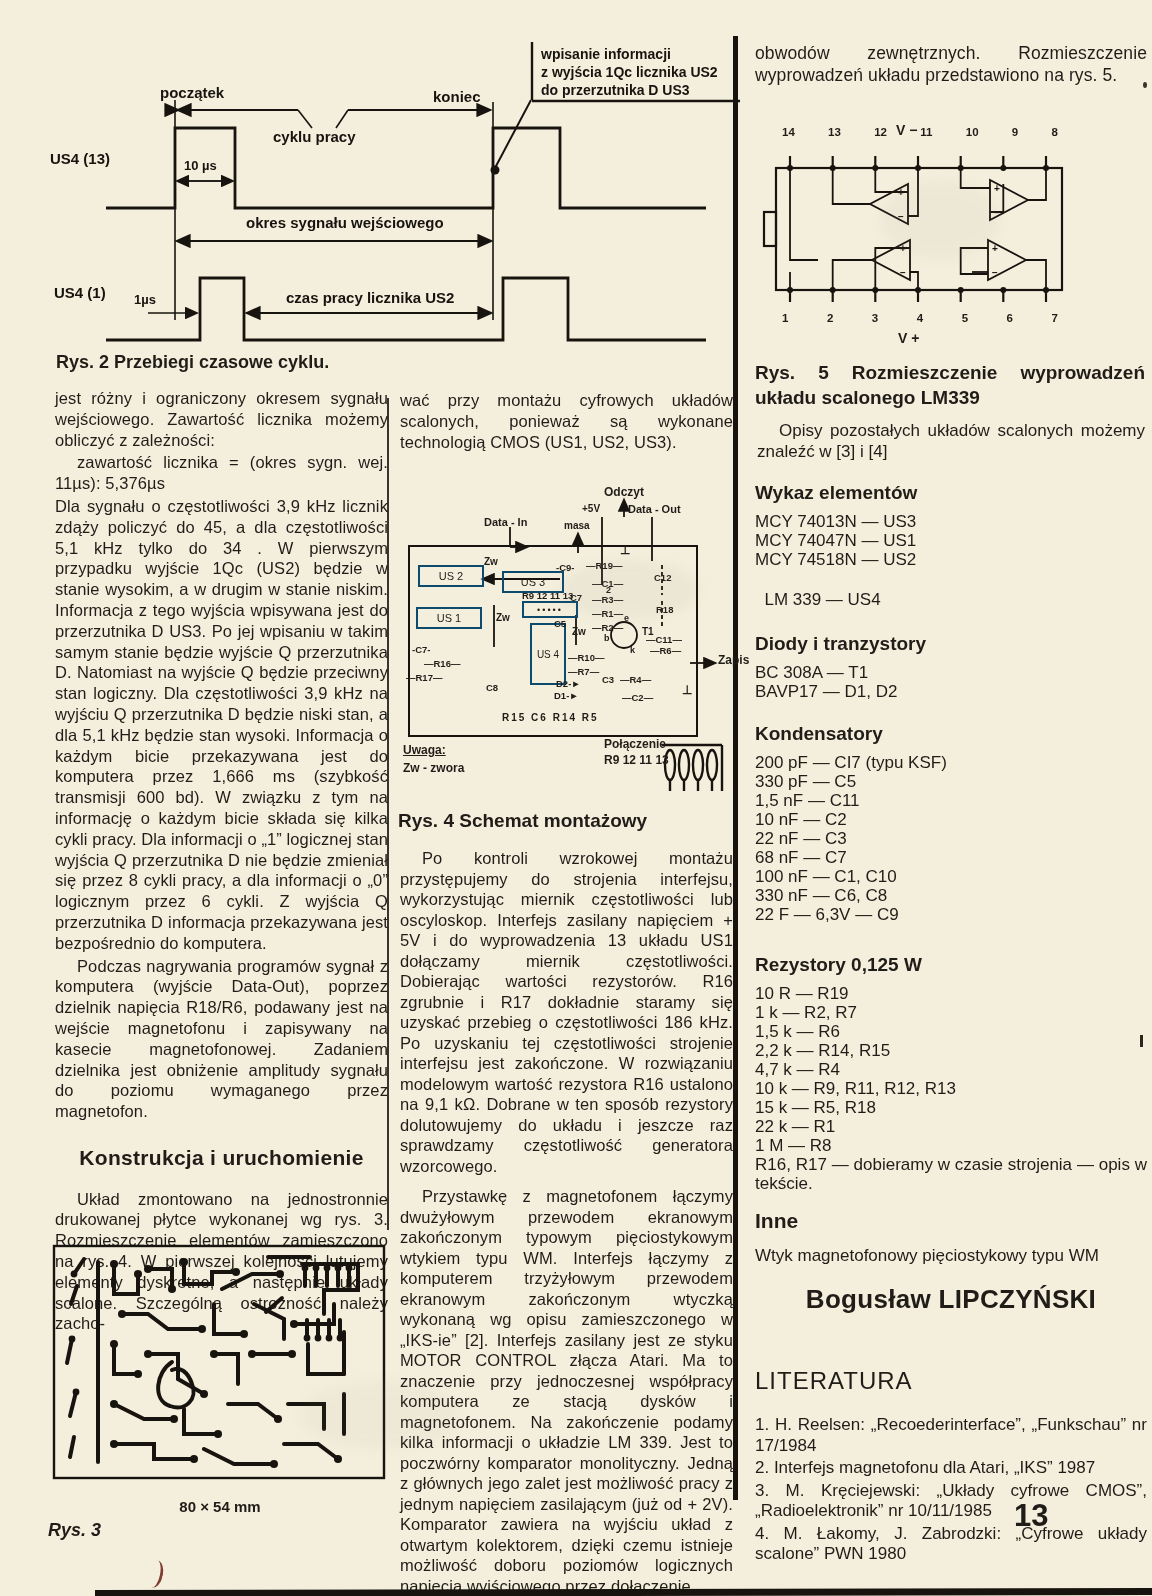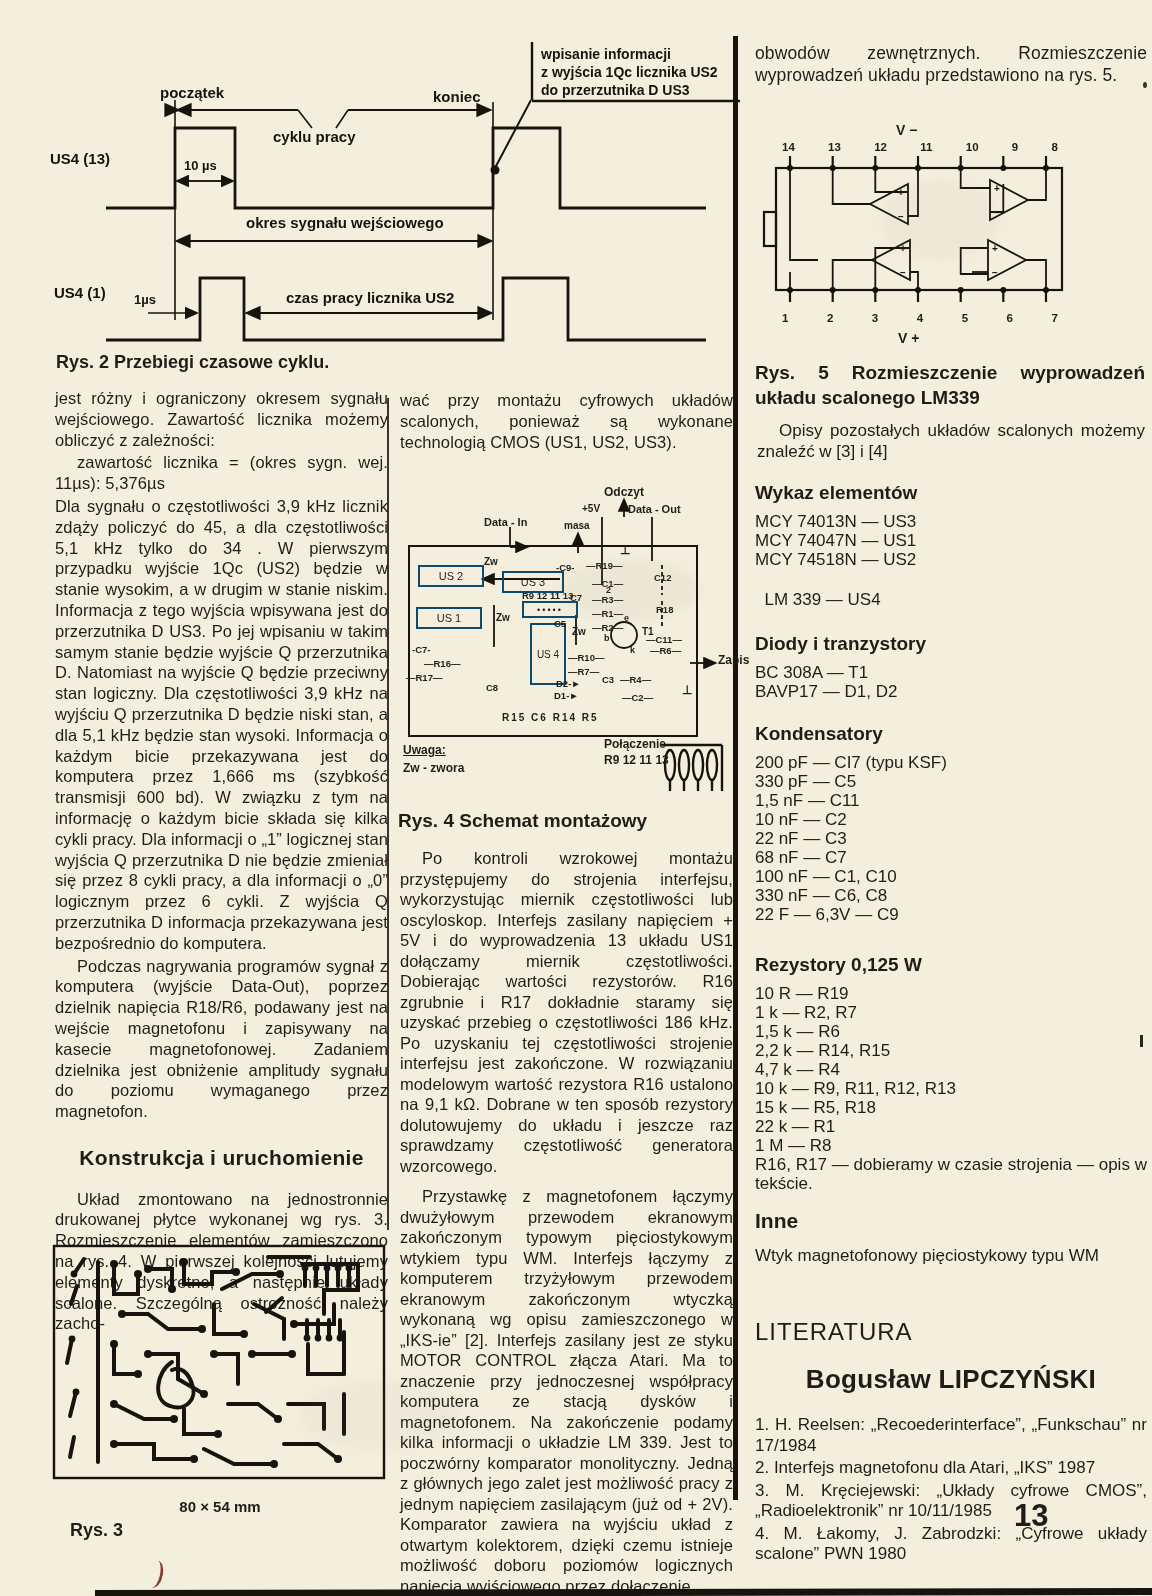--- a/index.html
+++ b/index.html
@@ -173,21 +173,21 @@
       <circle cx="62" cy="202" r="4"></circle>
         <circle cx="142" cy="217" r="4"></circle>
         <circle cx="222" cy="222" r="4"></circle>
         <circle cx="286" cy="217" r="4"></circle>
       <circle cx="20" cy="97" r="3.4"></circle>
         <circle cx="24" cy="150" r="3.4"></circle>
         <circle cx="22" cy="32" r="3.4"></circle>
     </g>
   </svg>
   <div class="abs" style="left:130px;top:1498px;width:180px;text-align:center;font-weight:700;font-size:15px;">80 × 54 mm</div>
-  <div class="abs cap" style="left:70px;top:1520px;">Rys. 3</div>
+  <div class="abs cap" style="left:48px;top:1520px;font-style:italic;">Rys. 3</div>
 
   <div class="col body-txt" style="left:400px;top:390px;width:333px;">
     <p>wać przy montażu cyfrowych układów scalonych, ponieważ są wykonane technologią CMOS (US1, US2, US3).</p>
   </div>
 
   <div class="abs" style="left:398px;top:487px;width:356px;height:312px;">
     <svg class="abs" style="left:0;top:0" width="356" height="312" viewBox="0 0 356 312">
       <defs>
         <marker id="ah2" markerWidth="8" markerHeight="7" refX="6" refY="3.5" orient="auto">
           <polygon points="0,0 8,3.5 0,7" fill="#17140f"></polygon>
@@ -287,21 +287,21 @@
     <p class="ind" style="margin-bottom:10px;">Po kontroli wzrokowej montażu przystępujemy do strojenia interfejsu, wykorzystując miernik częstotliwości lub oscyloskop. Interfejs zasilany napięciem + 5V i do wyprowadzenia 13 układu US1 dołączamy miernik częstotliwości. Dobierając wartości rezystorów. R16 zgrubnie i R17 dokładnie staramy się uzyskać przebieg o częstotliwości 186 kHz. Po uzyskaniu tej częstotliwości strojenie interfejsu jest zakończone. W rozwiązaniu modelowym wartość rezystora R16 ustalono na 9,1 kΩ. Dobrane w ten sposób rezystory dolutowujemy do układu i jeszcze raz sprawdzamy częstotliwość generatora wzorcowego.</p>
     <p class="ind">Przystawkę z magnetofonem łączymy dwużyłowym przewodem ekranowym zakończonym typowym pięciostykowym wtykiem typu WM. Interfejs łączymy z komputerem trzyżyłowym przewodem ekranowym zakończonym wtyczką wykonaną wg opisu zamieszczonego w „IKS-ie” [2]. Interfejs zasilany jest ze styku MOTOR CONTROL złącza Atari. Ma to znaczenie przy jednoczesnej współpracy komputera ze stacją dysków i magnetofonem. Na zakończenie podamy kilka informacji o układzie LM 339. Jest to poczwórny komparator monolityczny. Jedną z głównych jego zalet jest możliwość pracy z jednym napięciem zasilającym (już od + 2V). Komparator zawiera na wyjściu układ z otwartym kolektorem, dzięki czemu istnieje możliwość doboru poziomów logicznych napięcia wyjściowego przez dołączenie</p>
   </div>
 
   <div class="col body-txt" style="left:755px;top:42px;width:392px;font-size:17.5px;line-height:22px;">
     <p>obwodów zewnętrznych. Rozmieszczenie wyprowadzeń układu przedstawiono na rys. 5.</p>
   </div>
 
   <div class="abs" style="left:758px;top:122px;width:322px;height:226px;">
     <div class="abs" style="left:138px;top:0;font-weight:700;font-size:14px;">V −</div>
-    <div class="pinrow" style="left:24px;top:19px;width:276px;gap:22px;">
+    <div class="pinrow" style="left:24px;top:4px;width:276px;gap:22px;">
         <span>14</span>
         <span>13</span>
         <span>12</span>
         <span>11</span>
         <span>10</span>
         <span>9</span>
         <span>8</span>
       </div>
     <svg class="abs" style="left:0;top:32px;" width="322" height="152" viewBox="0 0 322 152">
       <g stroke="#17140f" stroke-width="2.2" fill="none">
@@ -431,23 +431,23 @@
           <div class="li">15 k — R5, R18</div>
           <div class="li">22 k — R1</div>
           <div class="li">1 M — R8</div>
           <div class="li">R16, R17 — dobieramy w czasie strojenia — opis w tekście.</div>
         </div>
     </div>
 
     <div class="sec-h" style="margin-top:16px;font-size:21px;">Inne</div>
     <p style="font-size:17px;line-height:21px;margin:12px 0 0 0;">Wtyk magnetofonowy pięciostykowy typu WM</p>
 
+    <div style="margin-top:18px;font-weight:700;font-size:26px;text-align:center;letter-spacing:.3px;">Bogusław LIPCZYŃSKI</div>
+
     <div style="margin-top:52px;font-size:24px;letter-spacing:1px;">LITERATURA</div>
-
-    <div style="margin-top:18px;font-weight:700;font-size:26px;text-align:center;letter-spacing:.3px;">Bogusław LIPCZYŃSKI</div>
     <div class="refs" style="margin-top:20px;">
         <div>1.  H. Reelsen: „Recoederinterface”, „Funkschau” nr 17/1984</div>
         <div>2.  Interfejs magnetofonu dla Atari, „IKS” 1987</div>
         <div>3.  M.  Kręciejewski:  „Układy  cyfrowe CMOS”, „Radioelektronik” nr 10/11/1985</div>
         <div>4.  M. Łakomy, J. Zabrodzki: „Cyfrowe układy scalone” PWN 1980</div>
       </div>
   </div>
 
   <div class="abs" style="left:1014px;top:1498px;font-weight:700;font-size:31px;">13</div>
 

